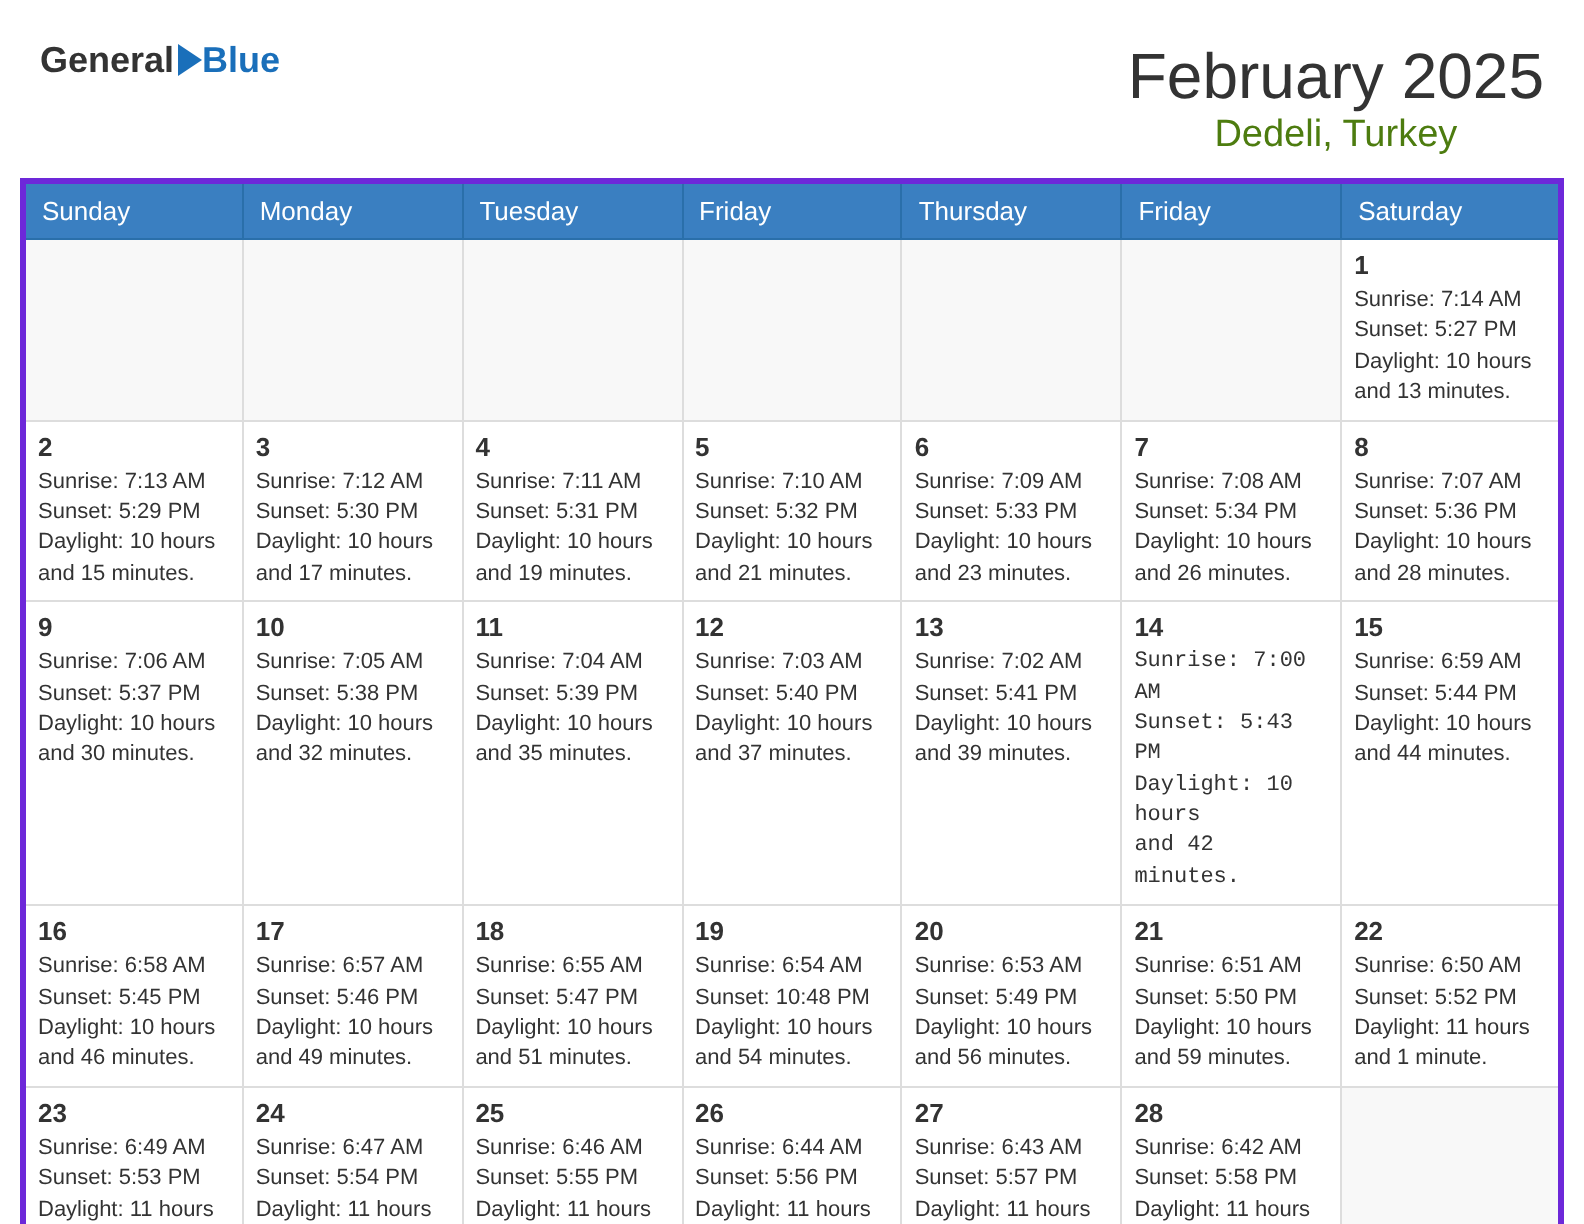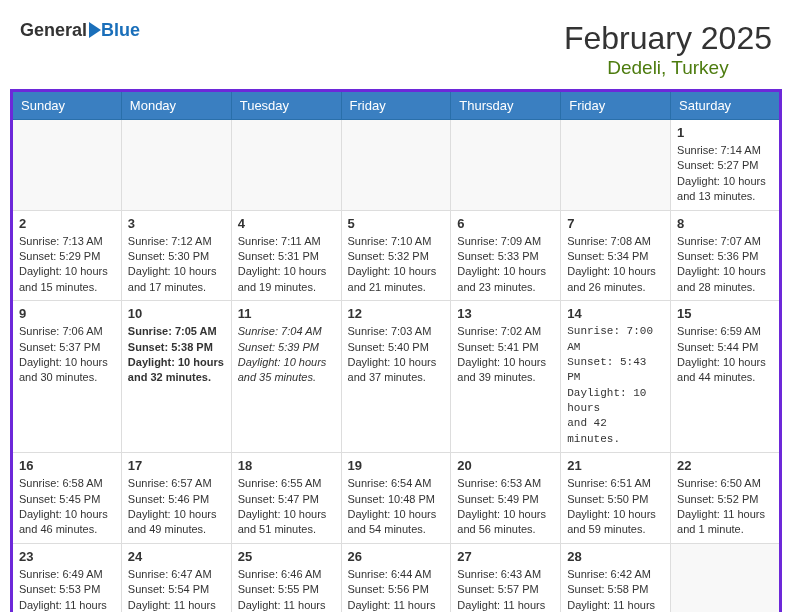--- a/index.html
+++ b/index.html
@@ -181,28 +181,28 @@
       <tr>
         <td>
           <span class="day-num">9</span>
           <div class="day-info" style="white-space: pre-line;">Sunrise: 7:06 AM
 Sunset: 5:37 PM
 Daylight: 10 hours
 and 30 minutes.</div>
         </td>
         <td>
           <span class="day-num">10</span>
-          <div class="day-info" style="white-space: pre-line; font-weight: bold;">Sunrise: 7:05 AM
+          <div class="day-info" style="white-space: pre-line;">Sunrise: 7:05 AM
 Sunset: 5:38 PM
 Daylight: 10 hours
 and 32 minutes.</div>
         </td>
         <td>
           <span class="day-num">11</span>
-          <div class="day-info" style="white-space: pre-line; font-style: italic;">Sunrise: 7:04 AM
+          <div class="day-info" style="white-space: pre-line;">Sunrise: 7:04 AM
 Sunset: 5:39 PM
 Daylight: 10 hours
 and 35 minutes.</div>
         </td>
         <td>
           <span class="day-num">12</span>
           <div class="day-info" style="white-space: pre-line;">Sunrise: 7:03 AM
 Sunset: 5:40 PM
 Daylight: 10 hours
 and 37 minutes.</div>

